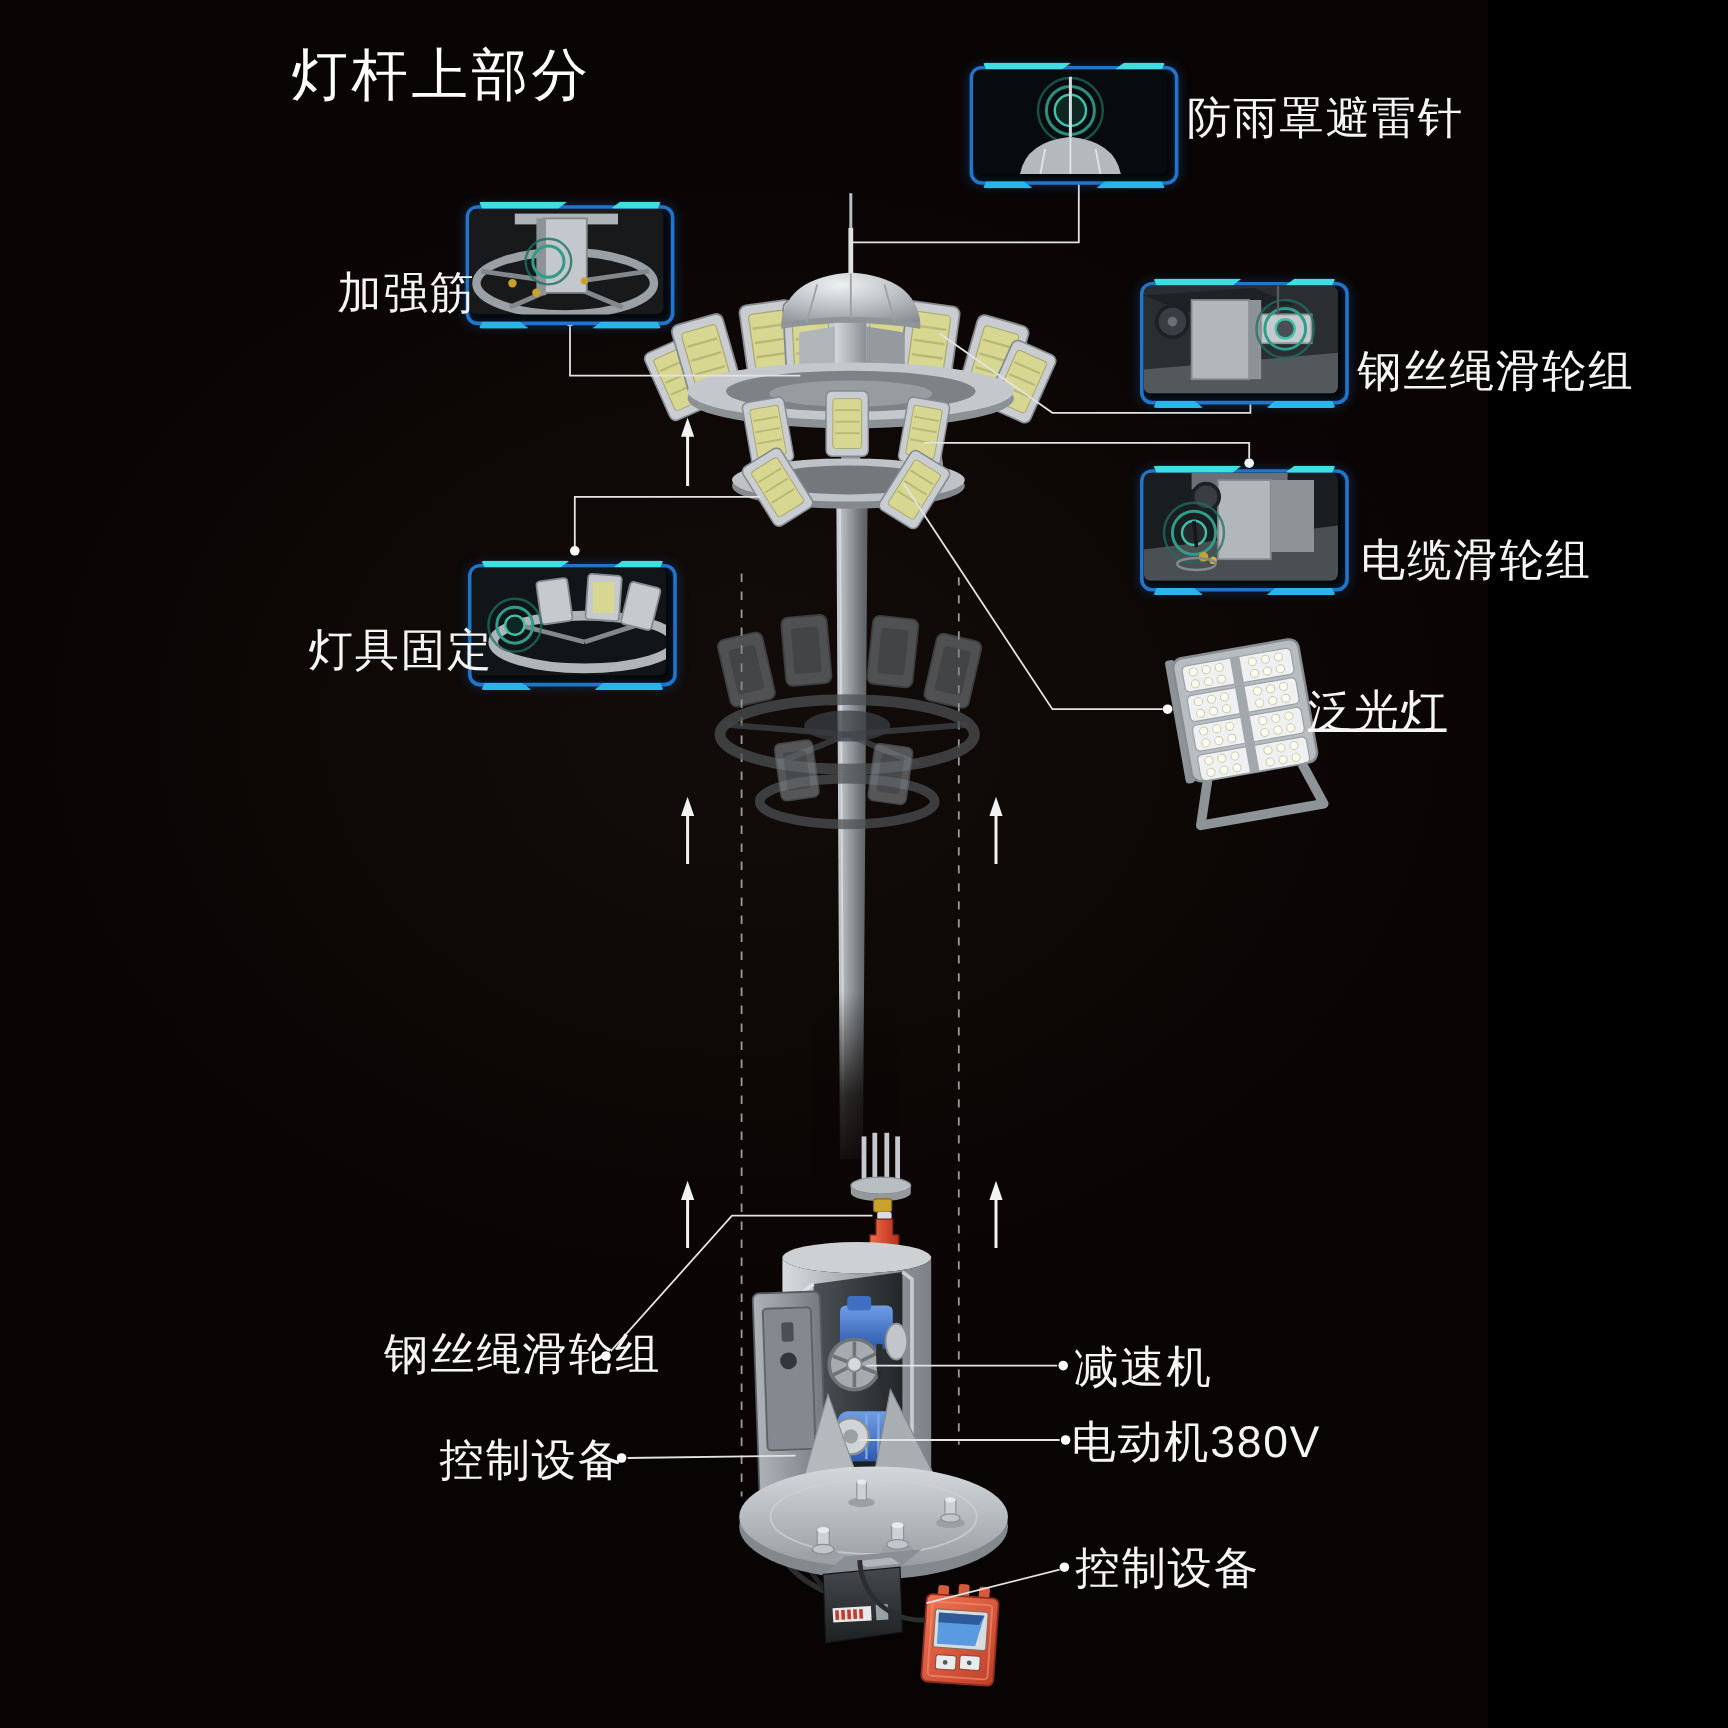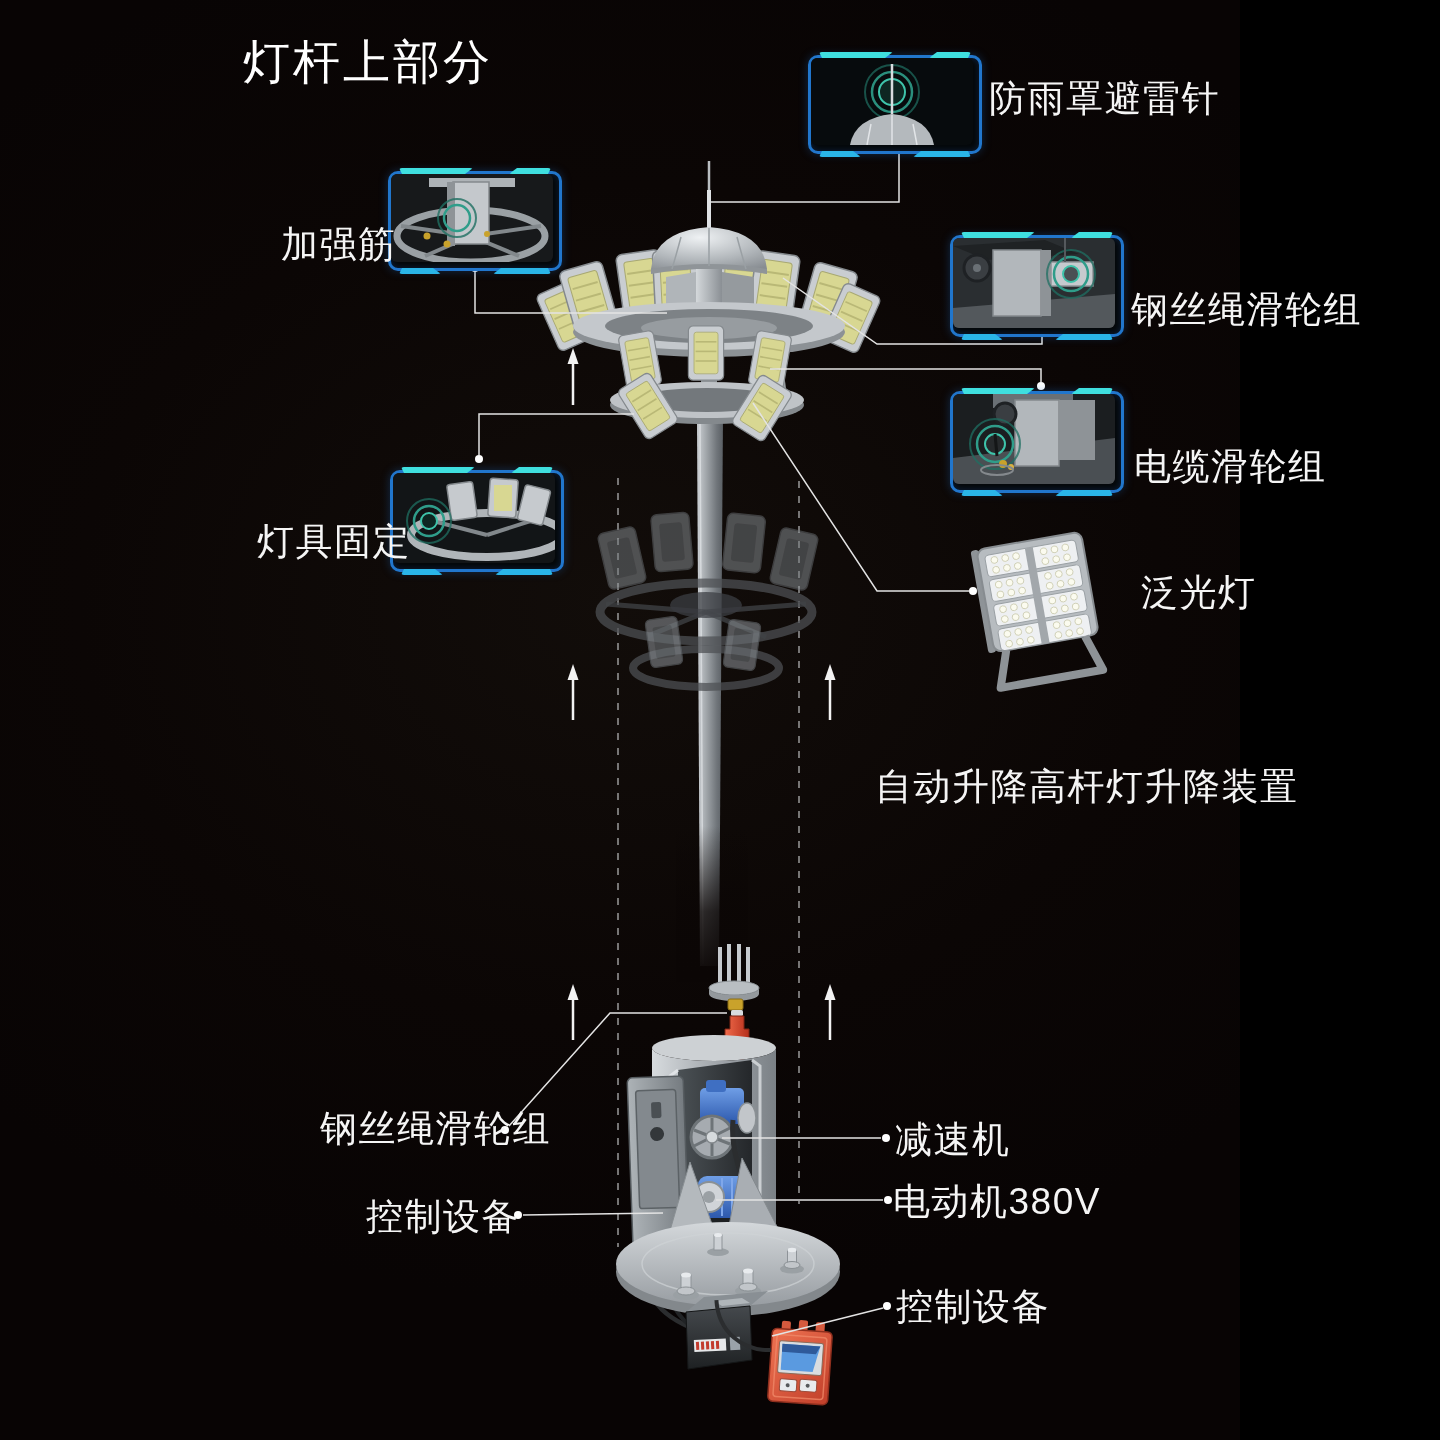--- a/index.html
+++ b/index.html
@@ -512,21 +512,20 @@
       <circle cx="36" cy="48" r="15" fill="none" stroke="#2f9d8a" stroke-width="2.5"></circle>
       <circle cx="36" cy="48" r="8" fill="#0e2622" stroke="#3ec3aa" stroke-width="2"></circle>
     </svg>
   </div>
 
   <div class="label" style="left:989px;top:80px;">防雨罩避雷针</div>
   <div class="label" style="left:281px;top:226px;">加强筋</div>
   <div class="label" style="left:1131px;top:291px;">钢丝绳滑轮组</div>
   <div class="label" style="left:1134px;top:448px;">电缆滑轮组</div>
   <div class="label" style="left:257px;top:523px;">灯具固定</div>
-  <div class="label" style="left:1141px;top:574px;">泛光灯</div>
-  <div class="label" style="left:875px;top:768px;">自动升降高杆灯升降装置</div>
+  <div class="label" style="left:1090px;top:574px;text-decoration:underline;">泛光灯</div>
   <div class="label" style="left:320px;top:1110px;">钢丝绳滑轮组</div>
   <div class="label" style="left:366px;top:1198px;">控制设备</div>
   <div class="label" style="left:895px;top:1121px;">减速机</div>
   <div class="label" style="left:893px;top:1183px;">电动机380V</div>
   <div class="label" style="left:896px;top:1288px;">控制设备</div>
 
 </div>
 
 </body></html>

